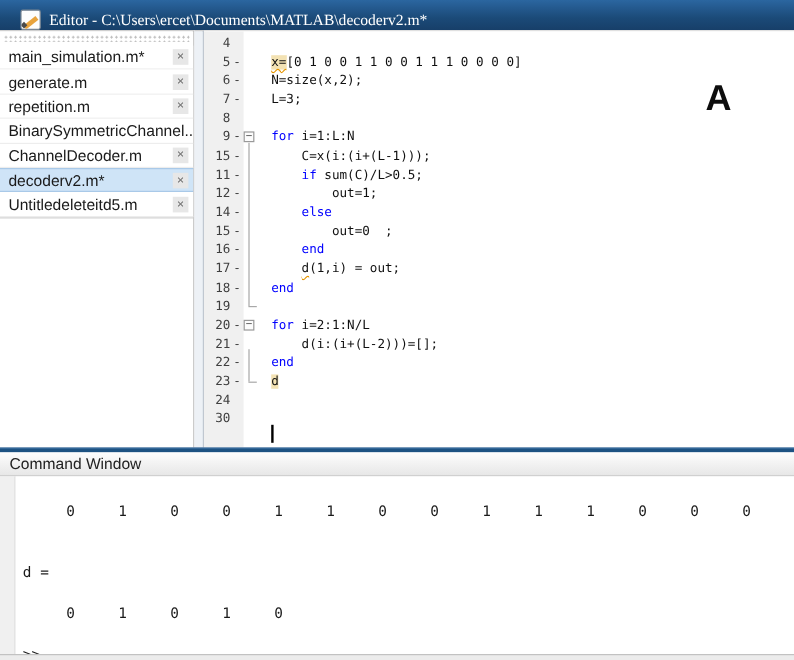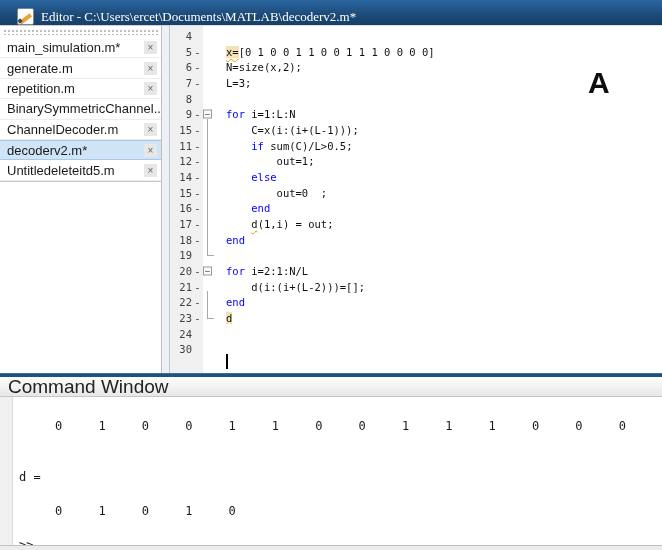--- a/index.html
+++ b/index.html
@@ -64,21 +64,21 @@
     color:#0d0d0d;font-family:"Liberation Sans",sans-serif;}
 
   
   .hdivider{position:absolute;left:0;top:373px;width:662px;height:4px;
     background:var(--titlebar);border-top:1px solid #3a6d9e;box-sizing:border-box;}
 
   
   .cmd-header{position:absolute;left:0;top:377px;width:662px;height:20px;
     background:linear-gradient(#fdfdfd,#e7e7e7);border-bottom:1px solid #c6c6c6;
     box-sizing:border-box;display:flex;align-items:center;padding-left:8px;
-    font-size:19px;color:#222;}
+    font-size:13px;color:#222;}
   .cmd-strip{position:absolute;left:0;top:397px;width:13px;height:148px;
     background:#f0f0f0;border-right:1px solid #ddd;box-sizing:border-box;}
   .cmd-body{position:absolute;left:13px;top:397px;width:649px;height:148px;
     background:#fff;overflow:hidden;}
   #cmd-pre{margin:-13px 0 0 6px;font-family:"DejaVu Sans Mono",monospace;
     font-size:12px;line-height:17px;color:#1a1a1a;white-space:pre;}
   .fx{position:absolute;left:2px;top:544px;width:16px;height:18px;
     font-family:"DejaVu Serif",serif;font-style:italic;font-size:13px;color:#333;}
   .fx-arrow{position:absolute;left:9px;top:11px;font-size:6px;font-style:normal;color:#444;}
   .bottom-strip{position:absolute;left:0;top:545px;width:662px;height:5px;

